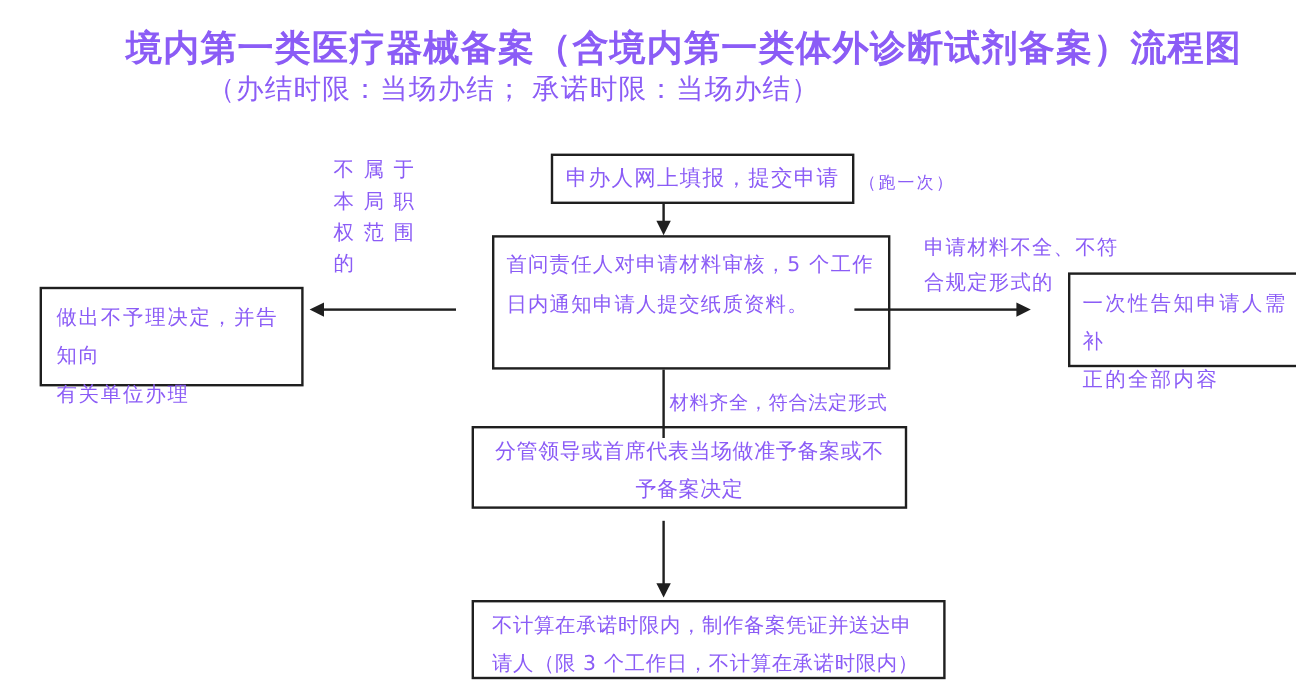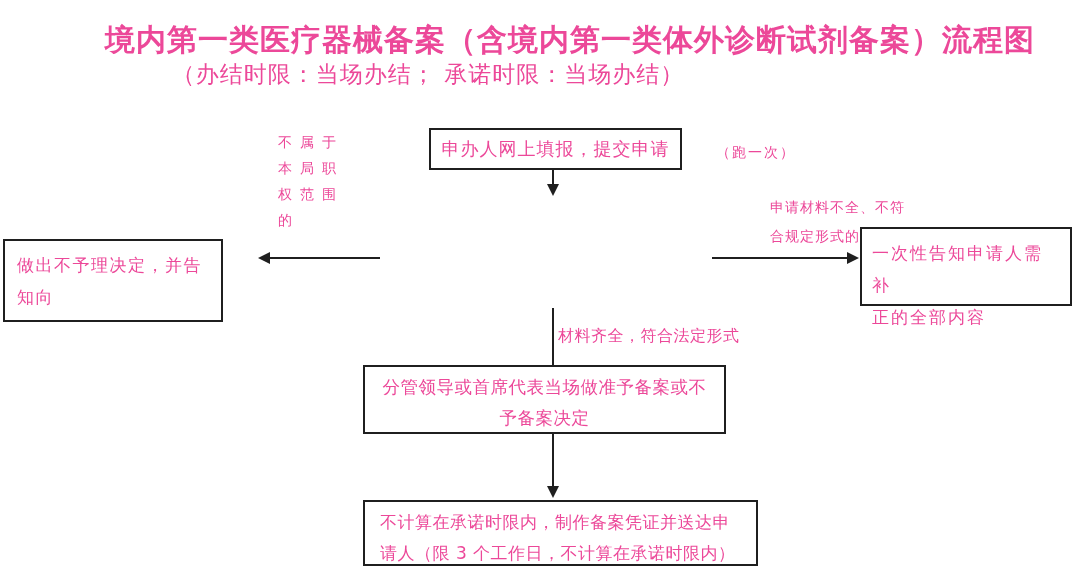--- a/index.html
+++ b/index.html
@@ -1,51 +1,52 @@
 <!DOCTYPE html>
 <html><head>
 <meta charset="utf-8">
 <style>
   html,body{margin:0;padding:0;background:#ffffff;}
   #stage{
     position:relative;
     width:1080px;height:569px;
     background:#ffffff;
     font-family:"DejaVu Sans","Liberation Sans",sans-serif;
-    color:#ec4899;
+    color:#8b5cf6;
     overflow:hidden;
   }
   .title{
     position:absolute;left:65px;top:20px;width:1010px;
     text-align:center;font-size:30px;font-weight:bold;letter-spacing:1px;
     white-space:nowrap;
   }
   .subtitle{
     position:absolute;left:0;top:59px;width:856px;
     text-align:center;font-size:23px;font-weight:normal;letter-spacing:1px;
     white-space:nowrap;
+    font-family:Liberation Serif, serif;
   }
   .node{
     position:absolute;border:2px solid #1f1f1f;background:#ffffff;
-    box-sizing:border-box;font-size:17px;line-height:32px;
+    box-sizing:border-box;font-size:17px;line-height:32px;margin-left:30px;
   }
   .node-apply{
     left:429px;top:128px;width:253px;height:42px;
     display:flex;align-items:center;justify-content:center;
     font-size:18px;letter-spacing:1px;white-space:nowrap;
   }
   .node-review{left:380px;top:196px;width:332px;height:112px;padding:7px 10px;line-height:33px;letter-spacing:1px;}
   .node-reject{left:3px;top:239px;width:220px;height:83px;padding:8px 12px;letter-spacing:1.5px;}
   .node-notify{left:860px;top:227px;width:212px;height:79px;padding:8px 10px;letter-spacing:2px;}
   .node-decision{
-    left:363px;top:365px;width:363px;height:69px;padding-top:5px;
+    left:363px;top:355px;width:363px;height:69px;padding-top:5px;
     text-align:center;font-size:17.5px;line-height:31px;letter-spacing:0.5px;
   }
   .node-issue{left:363px;top:500px;width:395px;height:66px;padding:5px 15px;line-height:31px;letter-spacing:0.5px;}
-  .flow-label{position:absolute;font-size:14px;}
+  .flow-label{position:absolute;font-size:17px;}
   .label-out-of-scope{left:278px;top:129px;width:78px;line-height:26px;letter-spacing:8px;}
   .label-run-once{left:716px;top:144px;font-size:14px;letter-spacing:2px;white-space:nowrap;}
   .label-incomplete{left:722px;top:193px;width:182px;line-height:29px;letter-spacing:1px;margin-left:48px;}
   .label-complete{left:558px;top:326px;font-size:16px;letter-spacing:0.5px;white-space:nowrap;}
   .line{position:absolute;background:#1f1f1f;}
   .tri{position:absolute;width:0;height:0;}
   .tri-down{border-left:6px solid transparent;border-right:6px solid transparent;border-top:12px solid #1f1f1f;}
   .tri-left{border-top:6px solid transparent;border-bottom:6px solid transparent;border-right:12px solid #1f1f1f;}
   .tri-right{border-top:6px solid transparent;border-bottom:6px solid transparent;border-left:12px solid #1f1f1f;}
 </style>
@@ -70,23 +71,28 @@
     <div>申请材料不全、不符</div>
     <div>合规定形式的</div>
   </div>
 
   <div class="flow-label label-complete">材料齐全，符合法定形式</div>
 
   <div class="node node-apply">
     <span>申办人网上填报，提交申请</span>
   </div>
 
+  <div class="node node-review">
+    <div>首问责任人对申请材料审核，5 个工作</div>
+    <div>日内通知申请人提交纸质资料。</div>
+  </div>
 
   <div class="node node-reject">
     <div>做出不予理决定，并告知向</div>
+    <div>有关单位办理</div>
   </div>
 
   <div class="node node-notify">
     <div>一次性告知申请人需补</div>
     <div>正的全部内容</div>
   </div>
 
   <div class="node node-decision">
     <div>分管领导或首席代表当场做准予备案或不</div>
     <div>予备案决定</div>

